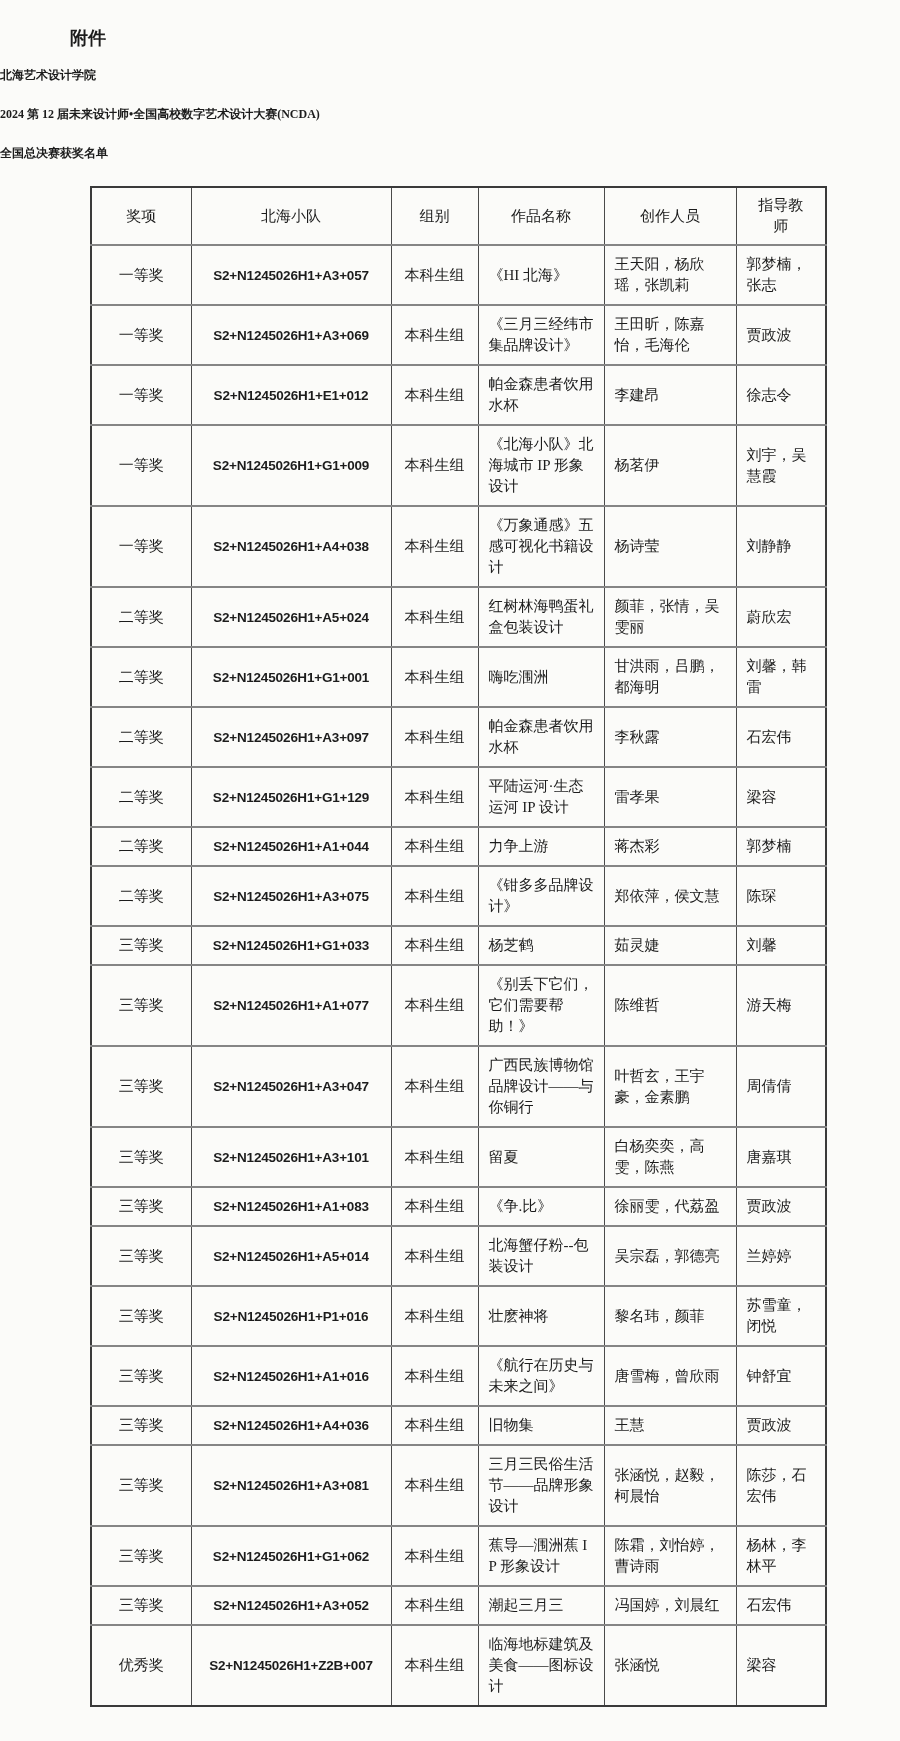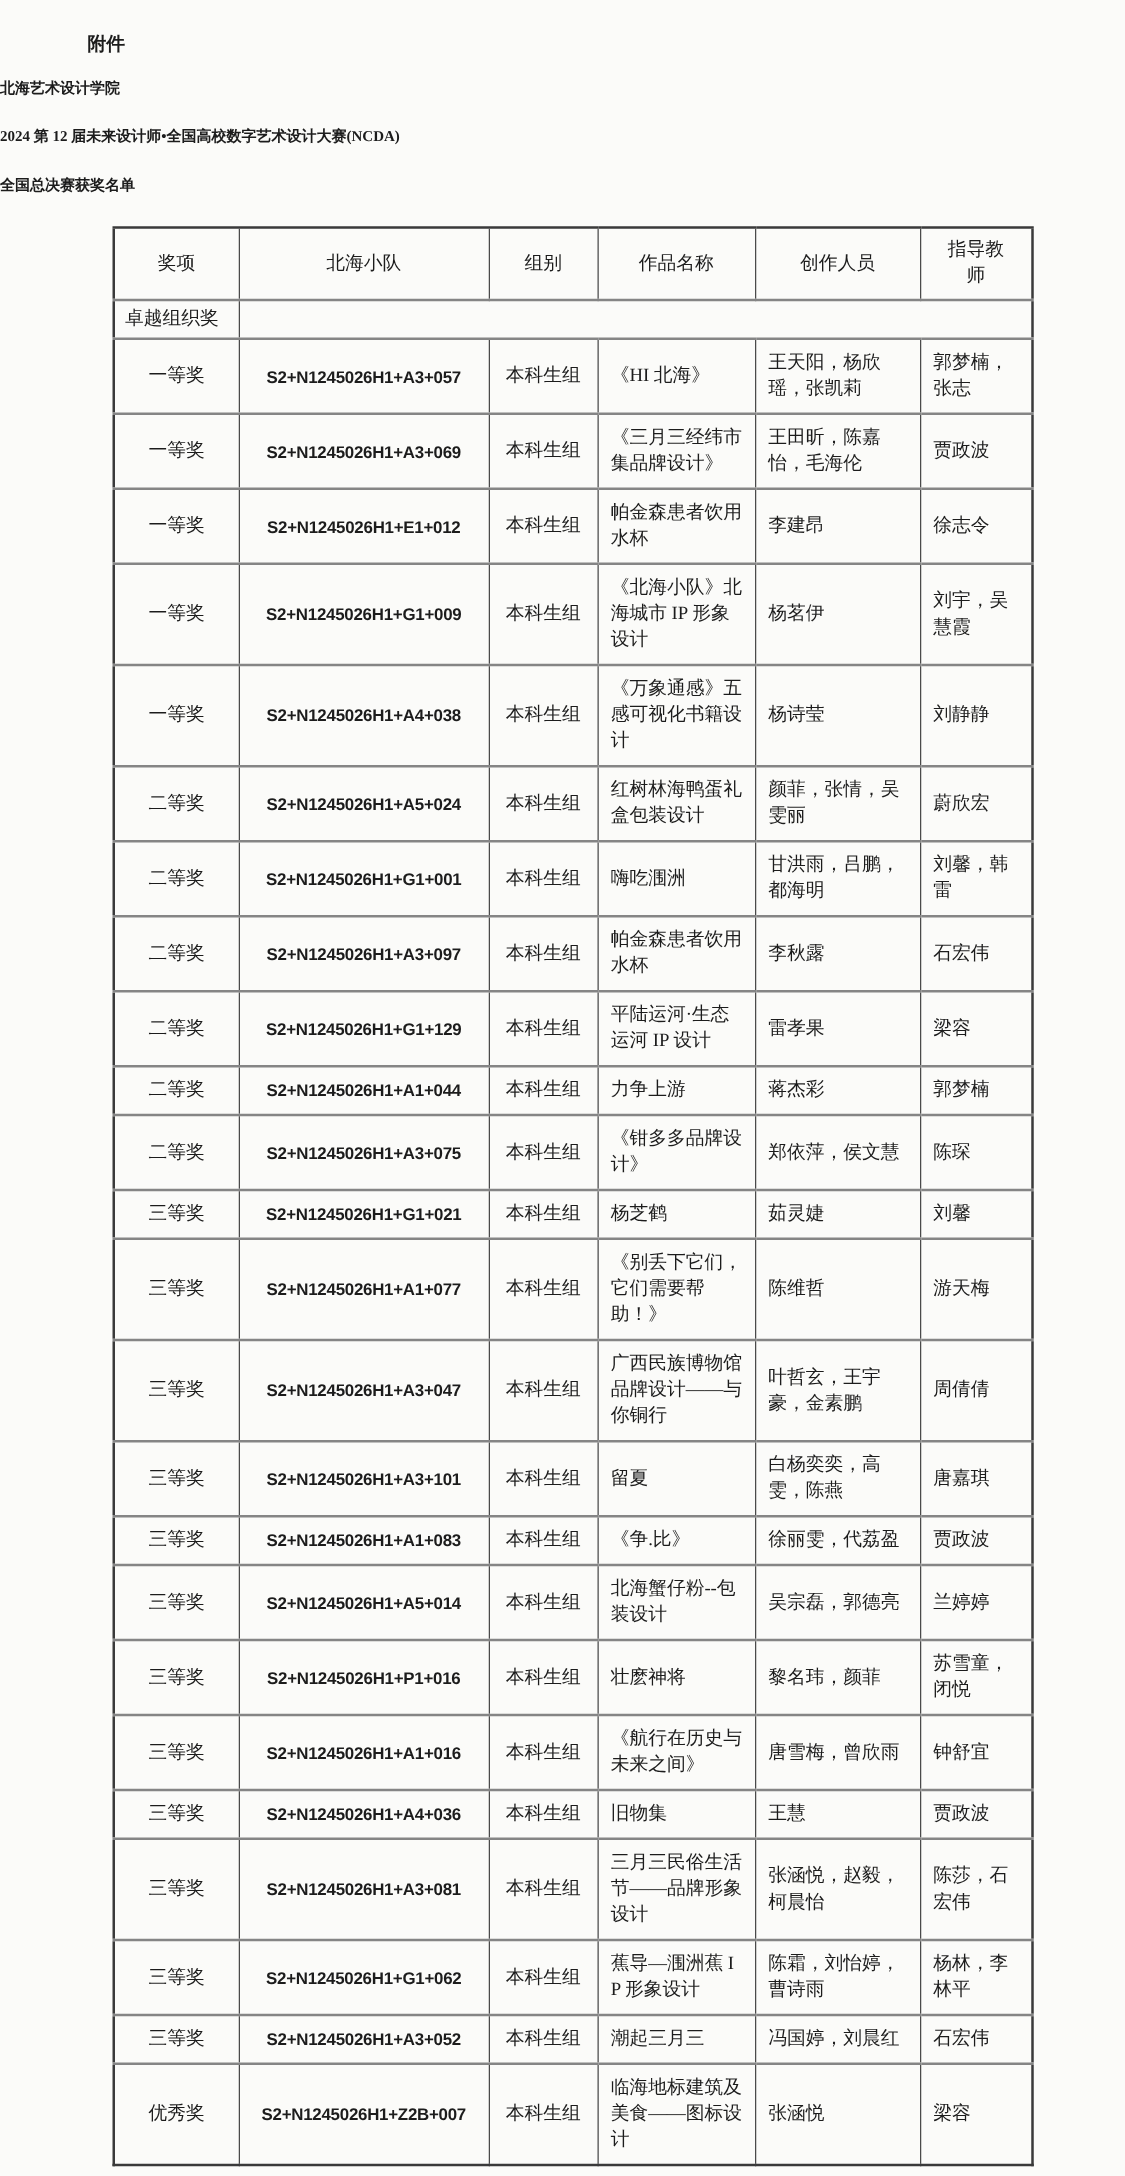--- a/index.html
+++ b/index.html
@@ -9,21 +9,21 @@
   body {
     width: 900px;
     height: 1741px;
     background: #fbfbf9;
     color: #1c1c1c;
     font-family: "Liberation Serif", "DejaVu Serif", serif;
     overflow: hidden;
   }
   .attachment {
     margin: 26px 0 0 70px;
-    font-size: 15px;
+    font-size: 18px;
     font-weight: bold;
   }
   .doc-title {
     font-weight: bold;
     font-size: 12px;
     line-height: 22px;
     margin: 17px 0 0 0;
   }
   .doc-title.first { margin-top: 14px; }
   table.awards {
@@ -84,24 +84,20 @@
     <tr>
       <th>奖项</th>
       <th>北海小队</th>
       <th>组别</th>
       <th>作品名称</th>
       <th>创作人员</th>
       <th>指导教师</th>
     </tr>
   </thead>
   <tbody>
-    <tr class="special-row">
-      <td class="c-special">卓越组织奖</td>
-      <td colspan="5"></td>
-    </tr>
   <tr>
         <td class="c-award">一等奖</td>
         <td class="c-code">S2+N1245026H1+A3+057</td>
         <td class="c-group">本科生组</td>
         <td class="c-title">《HI 北海》</td>
         <td class="c-creators">王天阳，杨欣瑶，张凯莉</td>
         <td class="c-advisors">郭梦楠，张志</td>
       </tr>
       <tr>
         <td class="c-award">一等奖</td>
@@ -178,21 +174,21 @@
       <tr>
         <td class="c-award">二等奖</td>
         <td class="c-code">S2+N1245026H1+A3+075</td>
         <td class="c-group">本科生组</td>
         <td class="c-title">《钳多多品牌设计》</td>
         <td class="c-creators">郑依萍，侯文慧</td>
         <td class="c-advisors">陈琛</td>
       </tr>
       <tr>
         <td class="c-award">三等奖</td>
-        <td class="c-code">S2+N1245026H1+G1+021</td>
+        <td class="c-code">S2+N1245026H1+G1+033</td>
         <td class="c-group">本科生组</td>
         <td class="c-title">杨芝鹤</td>
         <td class="c-creators">茹灵婕</td>
         <td class="c-advisors">刘馨</td>
       </tr>
       <tr>
         <td class="c-award">三等奖</td>
         <td class="c-code">S2+N1245026H1+A1+077</td>
         <td class="c-group">本科生组</td>
         <td class="c-title">《别丢下它们，它们需要帮助！》</td>

